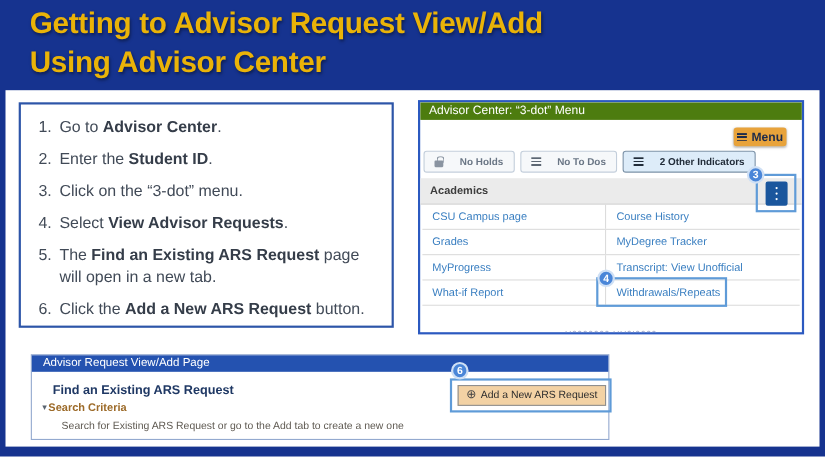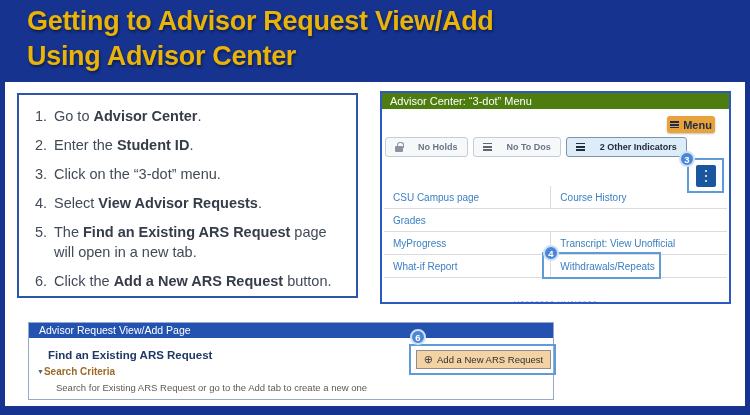--- a/index.html
+++ b/index.html
@@ -135,34 +135,36 @@
       <div class="pill">
         <span class="icon-list"></span>
         <span>No To Dos</span>
       </div>
       <div class="pill active">
         <span class="icon-list"></span>
         <span>2 Other Indicators</span>
       </div>
     </div>
 
+    <div class="section-row">Academics</div>
 
     <div class="dots-btn">
       <span class="vdots"></span>
     </div>
     <div class="callout-rect rect-3"></div>
     <div class="badge badge-3">3</div>
 
     <div class="menu-table">
       <div class="mrow">
         <div class="mcell l">CSU Campus page</div>
         <div class="mcell r">Course History</div>
       </div>
       <div class="mrow">
         <div class="mcell l">Grades</div>
+        <div class="mcell r">MyDegree Tracker</div>
       </div>
       <div class="mrow">
         <div class="mcell l">MyProgress</div>
         <div class="mcell r">Transcript: View Unofficial</div>
       </div>
       <div class="mrow">
         <div class="mcell l">What-if Report</div>
         <div class="mcell r">Withdrawals/Repeats</div>
       </div>
     </div>

